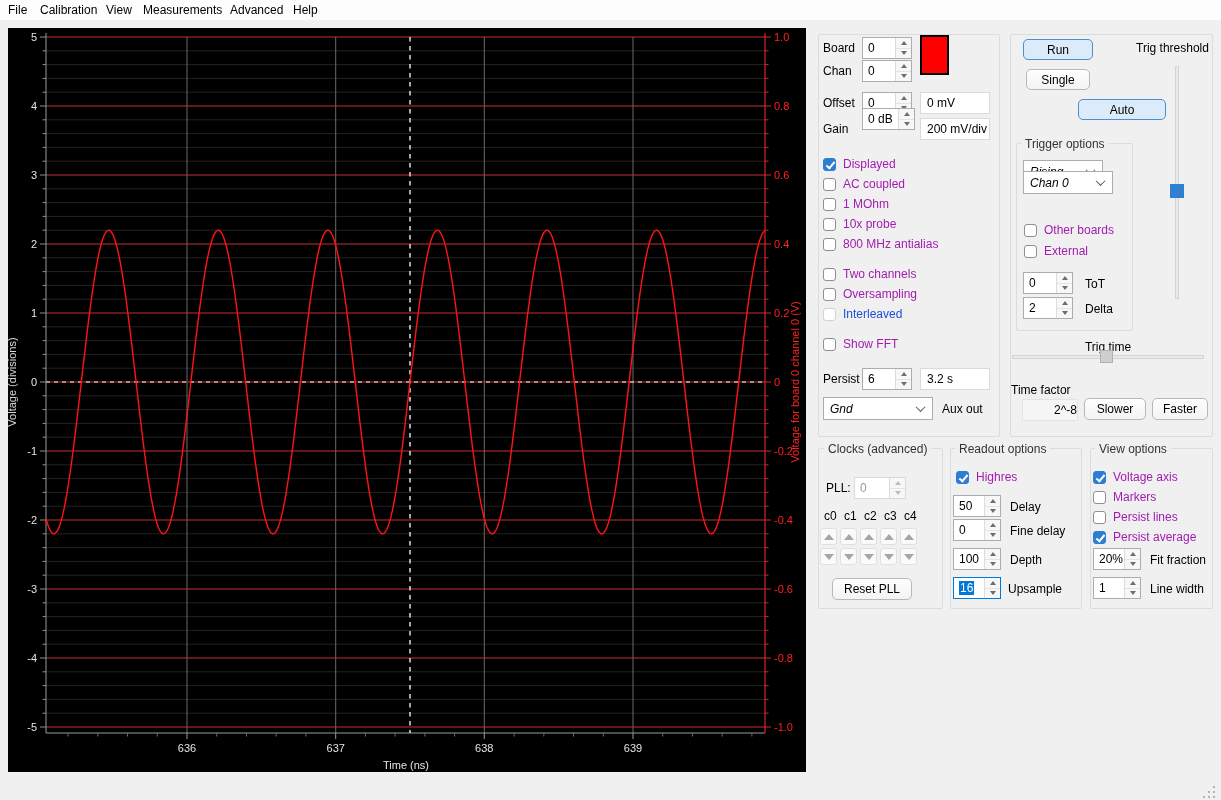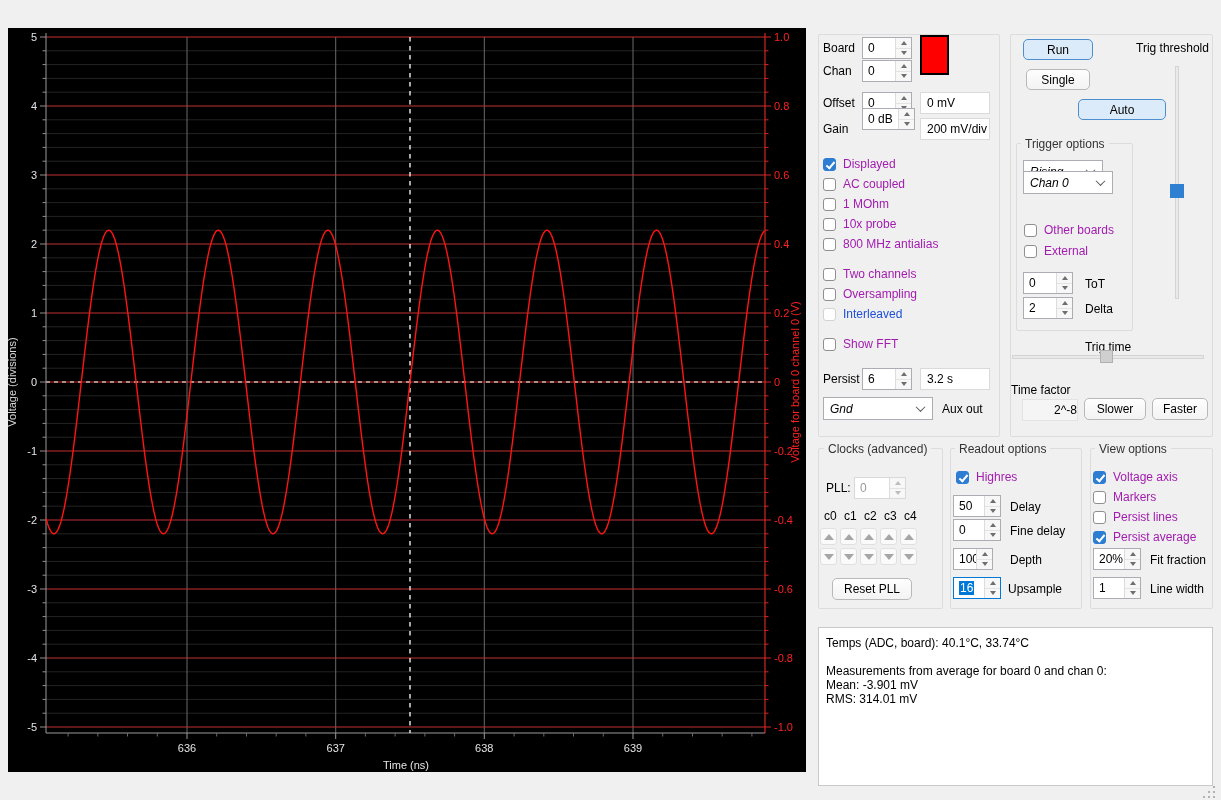--- a/index.html
+++ b/index.html
@@ -75,20 +75,28 @@
 
   
   #grip { left:1203px; top:786px; width:12px; height:12px; }
   #grip i { position:absolute; width:2px; height:2px; background:#b2b2b2; }
 </style>
 </head>
 <body>
 
 <div id="win">
 
+  <div id="menubar" class="abs">
+    <span class="menu-item" style="left:8px">File</span>
+    <span class="menu-item" style="left:40px">Calibration</span>
+    <span class="menu-item" style="left:106px">View</span>
+    <span class="menu-item" style="left:143px">Measurements</span>
+    <span class="menu-item" style="left:230px">Advanced</span>
+    <span class="menu-item" style="left:293px">Help</span>
+  </div>
 
   <div id="plot" class="abs">
     <svg id="plot-svg" width="798" height="744">
         <line x1="38" x2="757" y1="685.2" y2="685.2" stroke="#232323" stroke-width="1"></line>
         <line x1="38" x2="757" y1="671.4" y2="671.4" stroke="#232323" stroke-width="1"></line>
         <line x1="38" x2="757" y1="657.6" y2="657.6" stroke="#232323" stroke-width="1"></line>
         <line x1="38" x2="757" y1="643.8" y2="643.8" stroke="#232323" stroke-width="1"></line>
         <line x1="38" x2="757" y1="616.2" y2="616.2" stroke="#232323" stroke-width="1"></line>
         <line x1="38" x2="757" y1="602.4" y2="602.4" stroke="#232323" stroke-width="1"></line>
         <line x1="38" x2="757" y1="588.6" y2="588.6" stroke="#232323" stroke-width="1"></line>
@@ -498,21 +506,21 @@
   </div>
   <span class="abs lbl" style="left:1010px;top:500px">Delay</span>
   <div class="abs spin" style="left:953px;top:519px;width:48px">
     <span class="val">0</span>
     <span class="arrows">
         <i class="au"></i>
         <i class="ad"></i>
       </span>
   </div>
   <span class="abs lbl" style="left:1010px;top:524px">Fine delay</span>
-  <div class="abs spin" style="left:953px;top:548px;width:40px">
+  <div class="abs spin" style="left:953px;top:548px;width:48px">
     <span class="val">100</span>
     <span class="arrows">
         <i class="au"></i>
         <i class="ad"></i>
       </span>
   </div>
   <span class="abs lbl" style="left:1010px;top:553px">Depth</span>
   <div class="abs spin focus" style="left:953px;top:577px;width:48px">
     <span class="val"><span class="sel">16</span></span>
     <span class="arrows">
@@ -550,26 +558,20 @@
   <span class="abs lbl" style="left:1150px;top:553px">Fit fraction</span>
   <div class="abs spin" style="left:1093px;top:577px;width:48px">
     <span class="val">1</span>
     <span class="arrows">
         <i class="au"></i>
         <i class="ad"></i>
       </span>
   </div>
   <span class="abs lbl" style="left:1150px;top:582px">Line width</span>
 
-  <div id="info" class="abs">
-    <div style="top:8px">Temps (ADC, board): 40.1°C, 33.74°C</div>
-    <div style="top:36px">Measurements from average for board 0 and chan 0:</div>
-    <div style="top:50px">Mean: -3.901 mV</div>
-    <div style="top:64px">RMS: 314.01 mV</div>
-  </div>
 
   <div id="grip" class="abs">
     <i style="left:10px;top:0"></i>
     <i style="left:5px;top:5px"></i>
       <i style="left:10px;top:5px"></i>
     <i style="left:0;top:10px"></i>
       <i style="left:5px;top:10px"></i>
       <i style="left:10px;top:10px"></i>
   </div>
 

